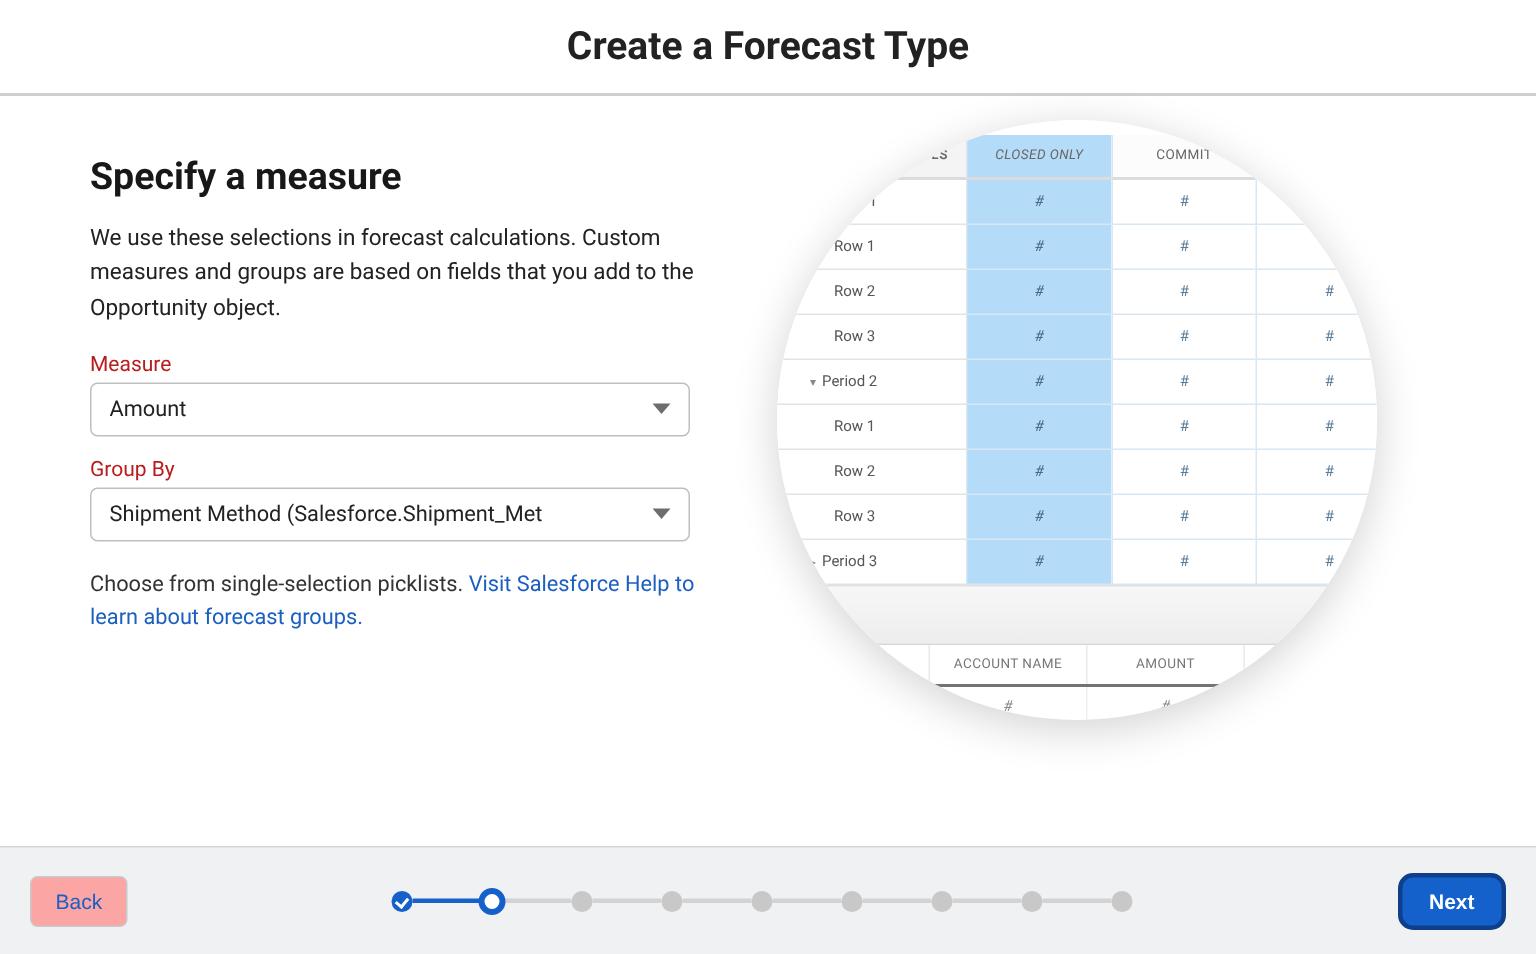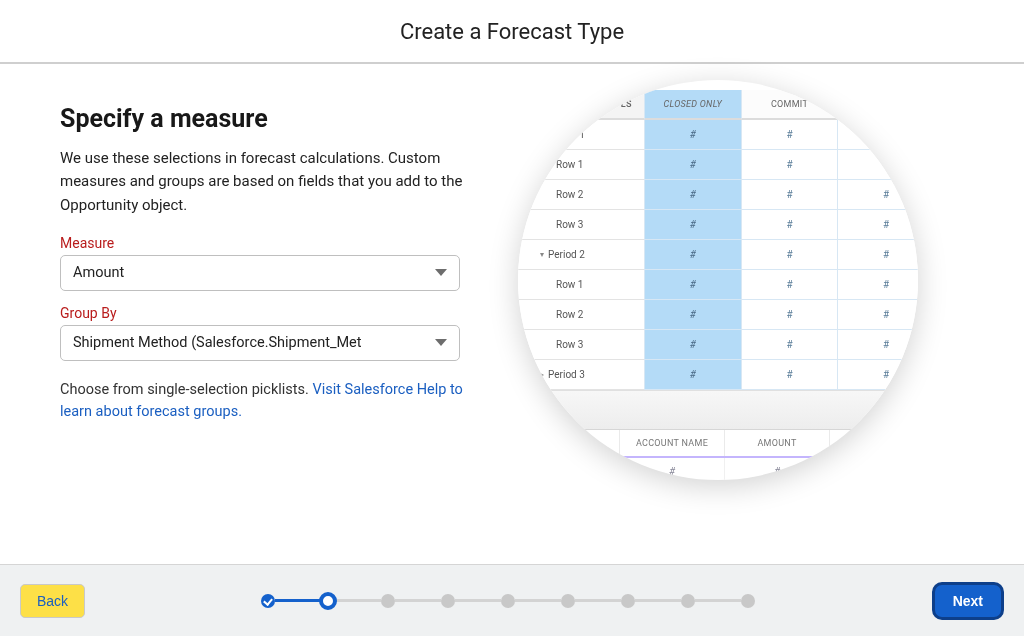--- a/index.html
+++ b/index.html
@@ -1,19 +1,19 @@
 <!DOCTYPE html>
 <html><head>
 <meta charset="utf-8">
 <style>
   * { box-sizing: border-box; }
   html, body { margin:0; padding:0; font-family: -apple-system, BlinkMacSystemFont, "Segoe UI", Roboto, Helvetica, Arial, sans-serif; color:#181818; background:#fff; }
   .page { width:1024px; height:636px; position:relative; overflow:hidden; }
   .header { height:64px; display:flex; align-items:center; justify-content:center; border-bottom:2px solid #cfcfcf; }
-  .header-title { font-size:22px; font-weight:400; color:#222; }
+  .header-title { font-size:26px; font-weight:700; color:#222; }
   .body { display:flex; padding:40px 30px 0 60px; }
   .left { flex:0 0 440px; }
   h1.section-title { font-size:25px; font-weight:700; margin:0 0 14px 0; }
   .desc { font-size:15px; line-height:1.55; color:#222; margin:0 0 18px 0; max-width:410px;}
   .field-label { font-size:14px; color:#b91c1c; margin:0 0 4px 0; }
   .select { width:400px; height:36px; border:1px solid #bfbfbf; border-radius:5px; background:#fff; display:flex; align-items:center; padding:0 12px; justify-content:space-between; cursor:pointer; }
   .select-text { font-size:14.5px; color:#222; white-space:nowrap; overflow:hidden; text-overflow:ellipsis; }
   .caret-down { width:0; height:0; border-left:6px solid transparent; border-right:6px solid transparent; border-top:7px solid #6d6d6d; flex:0 0 auto; margin-left:8px; }
   .hint { font-size:14.5px; color:#333; margin-top:18px; line-height:1.55; max-width:420px; }
   .hint a { color:#1b5fc1; text-decoration:none; cursor:pointer; }
@@ -23,27 +23,27 @@
   .pv-row { display:flex; align-items:stretch; height:30px; }
   .pv-lbl { flex:0 0 130px; border-bottom:1px solid #e3e3e3; font-size:10px; color:#555; display:flex; align-items:center; padding-left:26px; background:#fff; }
   .pv-lbl.indent { padding-left:42px; }
   .pv-lbl.hdr { background:#f4f4f4; font-weight:600; font-size:9px; letter-spacing:0.4px; color:#666; justify-content:flex-end; padding-right:12px; border-bottom:2px solid #dcdcdc; }
   .pv-cell { flex:1; border-bottom:1px solid #d7e7f4; border-left:1px solid #d7e7f4; display:flex; align-items:center; justify-content:center; font-size:10px; color:#5a7d99; background:#fff; }
   .pv-cell.hl { background:#b4dbf7; color:#4a6a86; font-style:italic; }
   .pv-hdr .pv-cell { background:#fcfcfc; font-size:9px; letter-spacing:0.3px; color:#666; border-bottom:2px solid #dcdcdc; }
   .pv-hdr .pv-cell.hl { background:#b4dbf7;font-style:italic; }
   .pv-triangle { font-size:8px; color:#888; margin-right:4px; }
   .pv-gap { height:40px; background:linear-gradient(#f7f7f7,#ededed); border-top:1px solid #e0e0e0; border-bottom:1px solid #d6d6d6; }
-  .pv-foot-hdr { display:flex; height:28px; border-bottom:2px solid #c4b5fd; }
+  .pv-foot-hdr { display:flex; height:28px; border-bottom:2px solid #737373; }
   .pv-foot-hdr > div { flex:1; font-size:9px; color:#777; letter-spacing:0.3px; display:flex; align-items:center; justify-content:center; border-left:1px solid #eaeaea; }
   .pv-foot-row { display:flex; height:28px; }
   .pv-foot-row > div { flex:1; font-size:10px; font-style:italic; color:#889; display:flex; align-items:center; justify-content:center; border-left:1px solid #f0f0f0; border-bottom:1px solid #f0f0f0; }
   .footer { position:absolute; left:0; right:0; bottom:0; height:72px; background:#eff1f2; border-top:1px solid #d5d5d5; display:flex; align-items:center; padding:0 20px; }
   .btn { height:34px; border-radius:5px; padding:0 16px; font-size:14px; cursor:pointer; display:inline-flex; align-items:center; }
-  .btn-back { background:#fde047; border:1px solid #c9c9c9; color:#1b5fc1; font-weight:500; }
+  .btn-back { background:#fca5a5; border:1px solid #c9c9c9; color:#1b5fc1; font-weight:500; }
   .btn-next { background:#1461cc; border:3px solid #0d3f8a; color:#fff; font-weight:600; border-radius:10px; padding:0 18px; height:38px; }
   .stepper { flex:1; display:flex; align-items:center; justify-content:center; gap:0; }
   .step-dot { width:14px; height:14px; border-radius:50%; background:#c8c8c8; display:inline-block; position:relative; }
   .step-line { width:46px; height:3px; background:#d3d3d3; display:inline-block; }
   .step-line.done { background:#1461cc; }
   .step-dot.complete { background:#1461cc; }
   .step-dot.complete::after { content:""; position:absolute; left:4px; top:3px; width:4px; height:6px; border-right:2px solid #fff; border-bottom:2px solid #fff; transform:rotate(40deg); }
   .step-dot.current { width:18px; height:18px; background:#fff; border:4px solid #1461cc; margin:-2px; }
 </style>
 </head>

